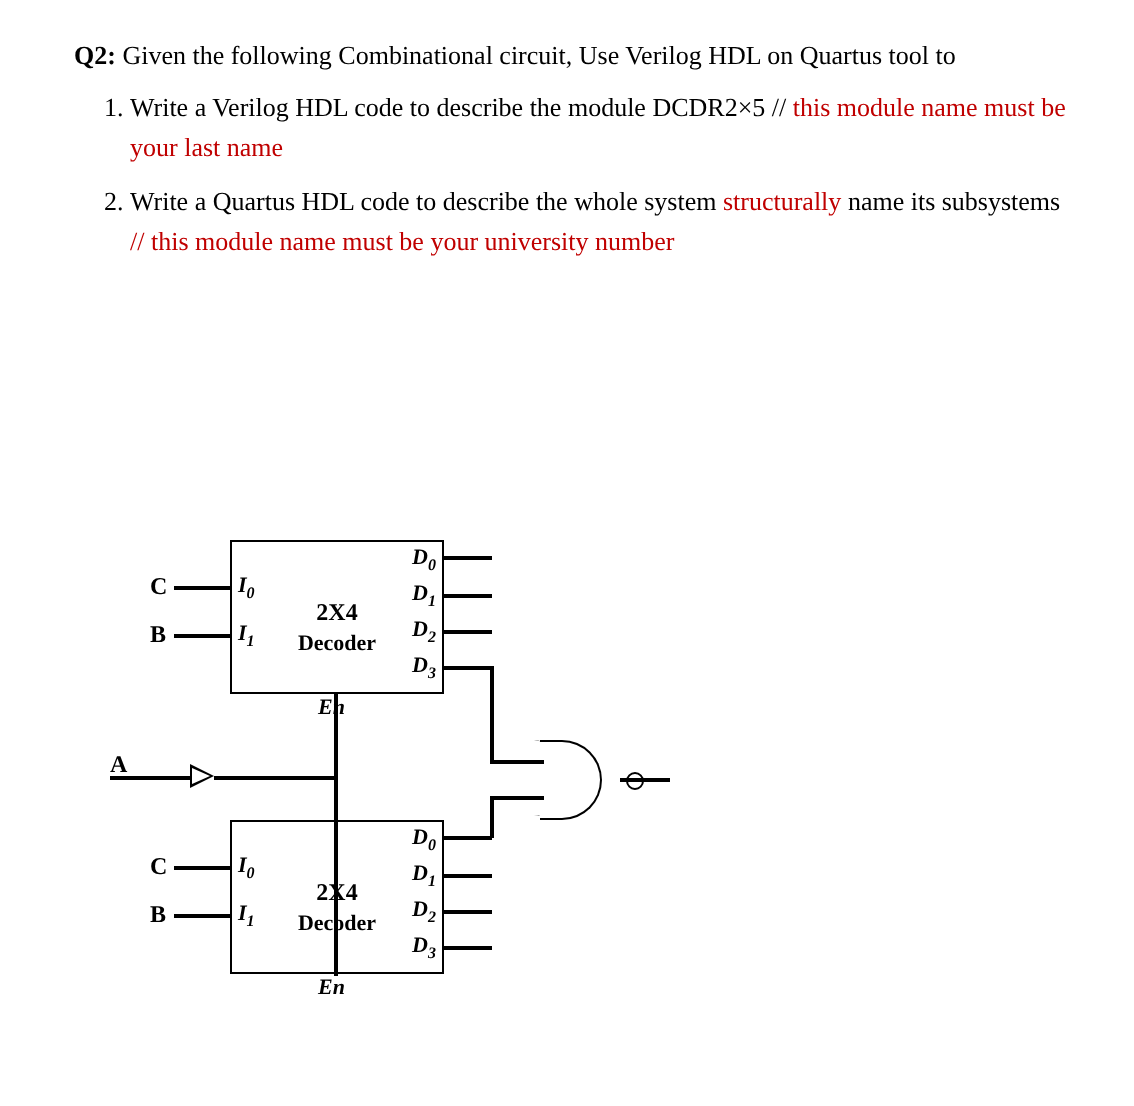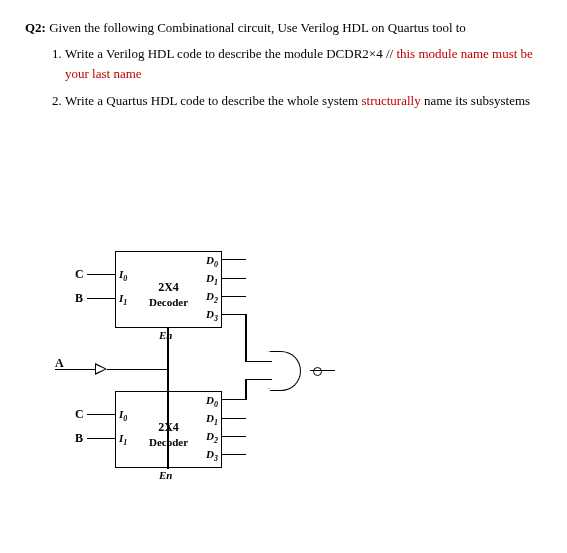--- a/index.html
+++ b/index.html
@@ -5,21 +5,21 @@
   body {
     margin: 0;
     padding: 20px 25px;
     font-family: "Times New Roman", Times, serif;
     font-size: 13px;
     color: #000;
     background: #fff;
     width: 567px;
     box-sizing: border-box;
   }
-  .question-line { margin-bottom: 8px; }
+  .question-line { margin-bottom: 8px; margin-left: 12px; }
   .bold { font-weight: bold; }
   ol { margin: 0; padding-left: 40px; }
   li { margin-bottom: 8px; line-height: 1.5; }
   .red { color: #c00000; }
   .diagram-area {
     margin-top: 140px;
     position: relative;
     width: 350px;
     height: 240px;
     margin-left: 30px;
@@ -109,26 +109,27 @@
 </head>
 <body>
 
 <div class="question-line">
   <span class="bold">Q2:</span>
   <span>Given the following Combinational circuit, Use Verilog HDL on Quartus tool to</span>
 </div>
 
 <ol>
   <li>
-    <span>Write a Verilog HDL code to describe the module DCDR2×4 //</span>
+    <span>Write a Verilog HDL code to describe the module DCDR2×5 //</span>
     <span class="red">this module name must be your last name</span>
   </li>
   <li>
     <span>Write a Quartus HDL code to describe the whole system</span>
     <span class="red">structurally</span><span> name its subsystems</span><br>
+    <span class="red">// this module name must be your university number</span>
   </li>
 </ol>
 
 <div class="diagram-area">
 
   <div class="decoder-box" style="left:60px; top:0;">
     <div class="dec-title"><span>2X4</span><br><span style="font-size:11px">Decoder</span></div>
     <span class="pin-label" style="left:3px; top:16px;"><span>I</span><span class="sub">0</span></span>
     <span class="pin-label" style="left:3px; top:40px;"><span>I</span><span class="sub">1</span></span>
     <span class="pin-label" style="left:43px; bottom:-14px;">En</span>

